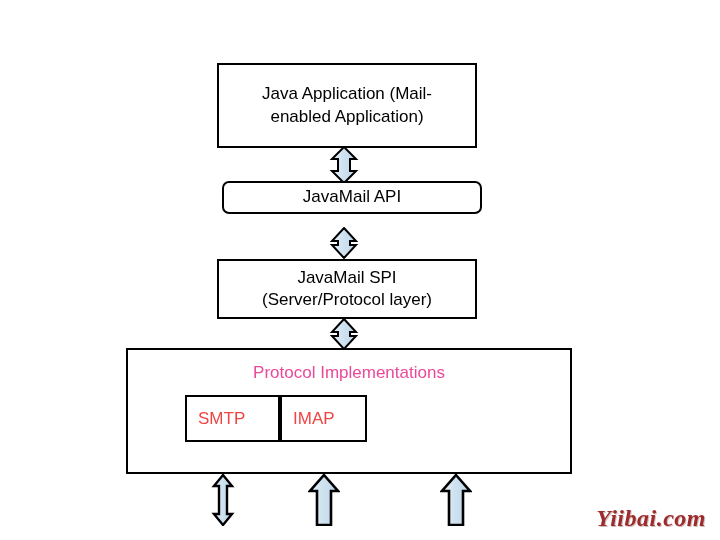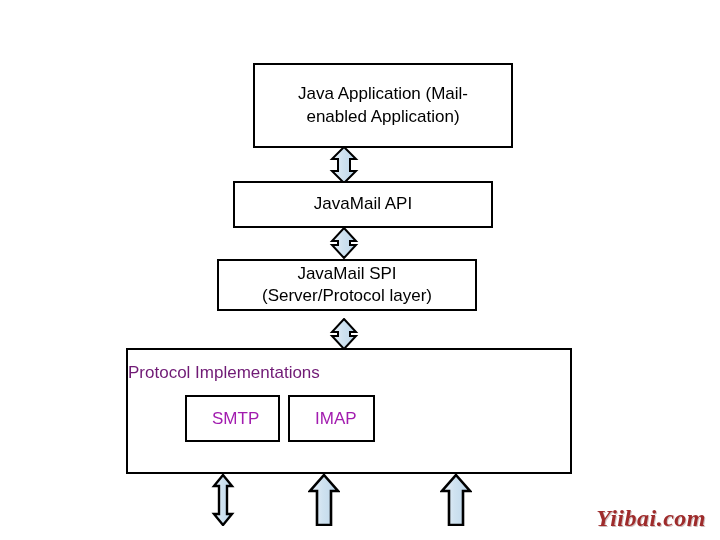--- a/index.html
+++ b/index.html
@@ -35,71 +35,71 @@
     color: #000000;
     white-space: pre-line;
     padding: 0 8px;
   }
   
   #node-app {
     left: 217px;
     top: 63px;
     width: 260px;
     height: 85px;
-    margin-left: 36px;
   }
   
   #node-api {
-    left: 233px;
+    left: 222px;
     top: 181px;
     width: 260px;
-    height: 47px;
+    height: 33px;
+    border-radius: 7px;
   }
   
   #node-spi {
     left: 217px;
     top: 259px;
     width: 260px;
-    height: 52px;
+    height: 60px;
   }
   
   #node-protocols {
     left: 126px;
     top: 348px;
     width: 446px;
     height: 126px;
     display: block;
   }
   #protocols-title {
     position: absolute;
     left: 0;
     right: 0;
     top: 13px;
-    text-align: left;
+    text-align: center;
     font-size: 17px;
-    color: #701a75;
+    color: #ec4899;
   }
   .proto-box {
     position: absolute;
     box-sizing: border-box;
     background: #ffffff;
     border: 2px solid #000000;
     display: flex;
     align-items: center;
     justify-content: flex-start;
     top: 45px;
     height: 47px;
   }
   .proto-label {
     font-size: 17px;
-    color: #a21caf;
-    padding-left: 25px;
+    color: #ef4444;
+    padding-left: 11px;
   }
   #proto-smtp { left: 57px;  width: 95px; }
-  #proto-imap { left: 160px; width: 87px; }
+  #proto-imap { left: 152px; width: 87px; }
   #proto-pop  { left: 284px; width: 92px; }
 
   .arrow {
     position: absolute;
   }
   .arrow svg { display: block; }
 
   
   #arrow-app-api     { left: 329px; top: 146px; }
   #arrow-api-spi     { left: 329px; top: 227px; }

